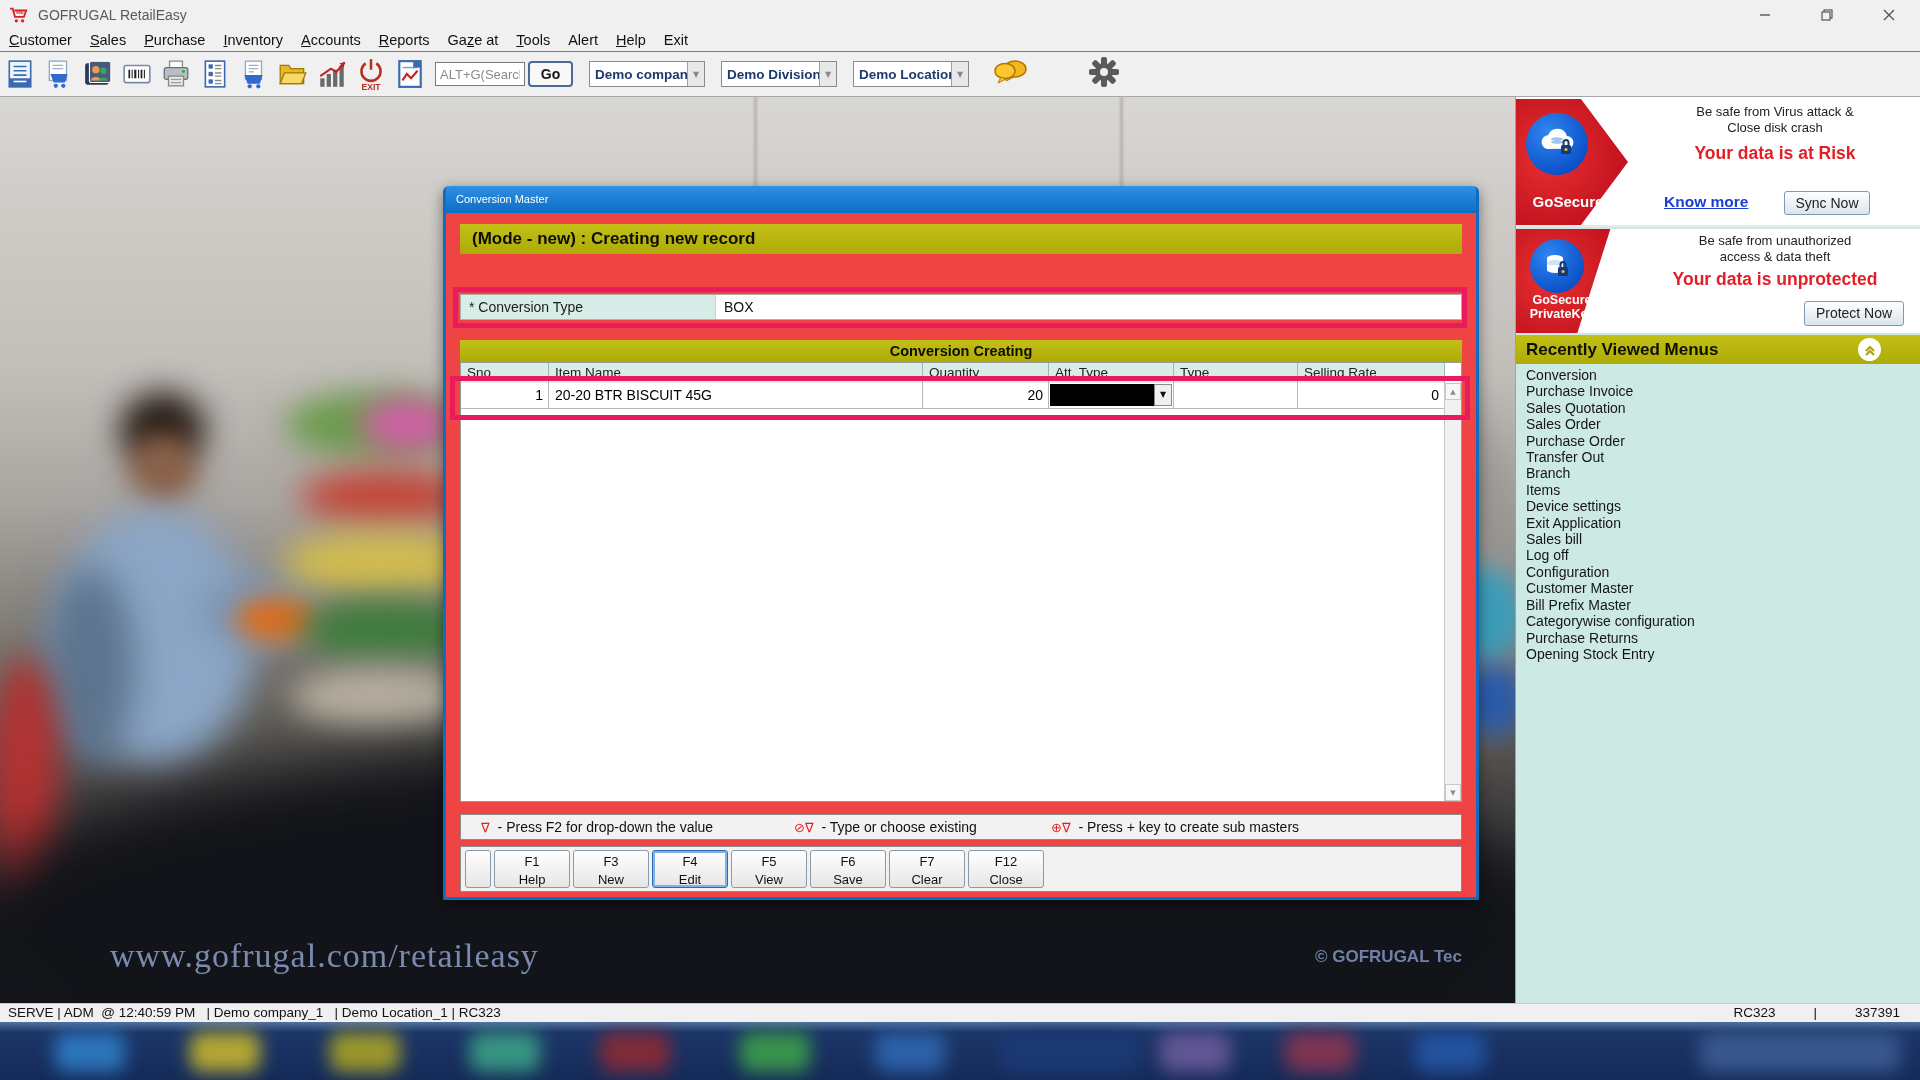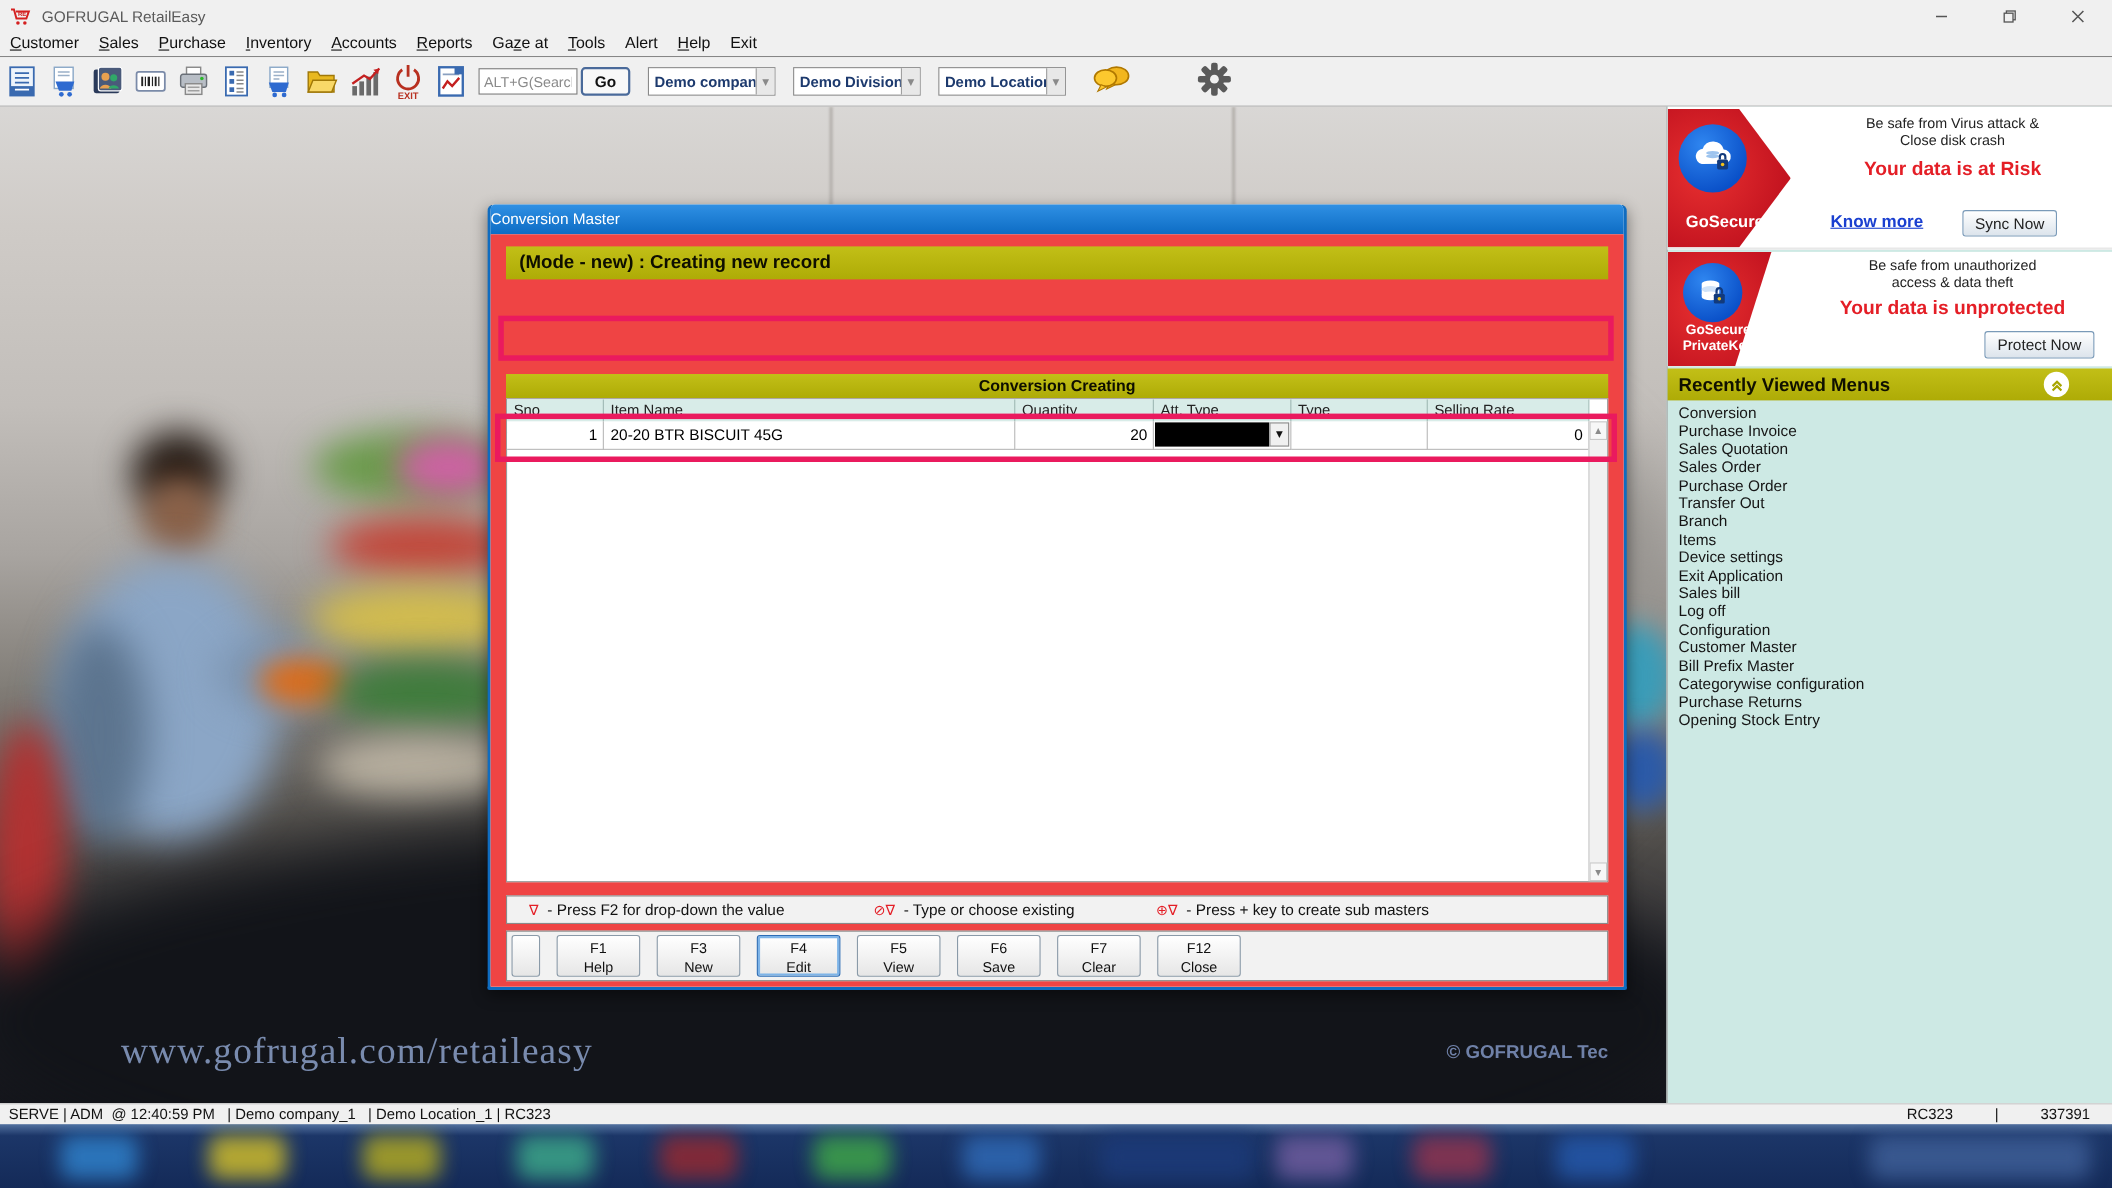--- a/index.html
+++ b/index.html
@@ -31,21 +31,21 @@
   
   .photo { position:absolute; left:0; top:97px; width:1515px; height:906px; overflow:hidden;
     background:linear-gradient(180deg,#d9d7d5 0%,#cfcbc7 12%,#c2beba 30%,#a8a4a0 45%,#827e78 58%,#55524e 72%,#26262c 88%,#15161c 100%); }
   .blob { position:absolute; border-radius:50%; filter:blur(16px); }
   .vline { position:absolute; top:0; width:3px; height:120px; background:#b6b2ae; filter:blur(1px); }
   .watermark { position:absolute; left:110px; top:840px; font-family:"Liberation Serif",serif; font-size:34px; color:#93a9d4; opacity:.8; letter-spacing:1px; }
   .copyright { position:absolute; left:1315px; top:850px; font-size:17px; font-weight:bold; color:#8095c2; opacity:.85; white-space:nowrap; }
 
   
   .dialog { position:absolute; left:443px; top:186px; width:1036px; height:714px; border:3px solid #0f6cc0; border-top:none; border-radius:6px 6px 2px 2px; background:#f4f4f3; box-shadow:0 4px 14px rgba(0,0,0,.45); }
-  .dialog-title { height:27px; background:linear-gradient(180deg,#2f90e4,#0d6cc4); border-radius:4px 4px 0 0; color:#fff; font-size:14px; line-height:27px; }
+  .dialog-title { height:27px; background:linear-gradient(180deg,#2f90e4,#0d6cc4); border-radius:4px 4px 0 0; color:#fff; font-size:11px; line-height:27px; padding-left:10px; }
   .dialog-body { position:relative; width:1030px; height:684px; background:#ef4444; }
 
   .mode-bar { position:absolute; left:14px; top:11px; width:1002px; height:30px; background:linear-gradient(180deg,#c2bf17,#aeab06); color:#0e0e00; font-weight:bold; font-size:17px; line-height:30px; padding-left:12px; }
 
   .field-row { position:absolute; left:14px; width:1002px; display:flex; border:1px solid #b0b0b0; background:#fff; }
   .field-label { width:255px; background:#d8ece8; font-size:14px; color:#1c1c1c; padding-left:8px; border-right:1px solid #c0d4d0; }
   .field-value { flex:1; font-size:14px; color:#111; padding-left:8px; background:#fff; }
   .row-code { top:53px; height:25px; line-height:23px; }
   .row-ctype { top:81px; height:26px; line-height:24px; }
 
@@ -67,21 +67,21 @@
   .black-dd-btn { position:absolute; right:1px; top:1px; width:18px; bottom:2px; background:#f0f0f0; border:1px solid #8a8a8a; font-size:8px; color:#111; display:flex; align-items:center; justify-content:center; font-family:"DejaVu Sans",sans-serif; }
   .vscroll { position:absolute; right:0; top:20px; bottom:0; width:17px; background:#f1f1f1; border-left:1px solid #c8c8c8; }
   .scroll-btn { position:absolute; left:0; width:16px; height:17px; background:#f7f7f7; border:1px solid #c8c8c8; color:#8a8a8a; font-size:7px; display:flex; align-items:center; justify-content:center; font-family:"DejaVu Sans",sans-serif; }
   .scroll-up { top:0; } .scroll-down { bottom:0; }
 
   .hint-bar { position:absolute; left:14px; top:601px; width:1002px; height:26px; background:#f2f2f2; border:1px solid #8a8a8a; }
   .hint-group { position:absolute; top:0; height:24px; line-height:24px; font-size:14px; color:#111; white-space:nowrap; }
   .hint-sym { color:#e41e26; font-family:"DejaVu Sans",sans-serif; font-size:13px; margin-right:4px; }
 
   .fkey-bar { position:absolute; left:14px; top:633px; width:1002px; height:46px; background:#f2f2f2; border:1px solid #8a8a8a; display:flex; align-items:center; }
-  .fkey { width:76px; height:38px; margin-left:15px; background:linear-gradient(180deg,#ffffff,#e6e6e6); border:1px solid #8a9aa8; border-radius:3px; font-size:13px; color:#111; text-align:center; line-height:1.35; padding-top:2px; font-family:"Liberation Sans",sans-serif; }
+  .fkey { width:76px; height:38px; margin-left:3px; background:linear-gradient(180deg,#ffffff,#e6e6e6); border:1px solid #8a9aa8; border-radius:3px; font-size:13px; color:#111; text-align:center; line-height:1.35; padding-top:2px; font-family:"Liberation Sans",sans-serif; }
   .fkey.blank { width:26px; margin-left:4px; }
   .fkey.focused { border:1px solid #2b6cb5; box-shadow:0 0 0 2px #7db4e8 inset; }
 
   
   .sidebar { position:absolute; left:1515px; top:97px; width:405px; height:906px; background:#cde9e4; border-left:1px solid #a0a0a0; }
   .panel { position:absolute; left:0; width:405px; background:#fff; overflow:hidden; }
   .panel1 { top:0; height:130px; border-bottom:2px solid #e8e8e8; }
   .panel2 { top:132px; height:104px; }
   .red-shape1 { position:absolute; left:0; top:2px; width:112px; height:126px; background:radial-gradient(circle at 30% 45%,#e83030,#c41420 70%); clip-path:polygon(0 0,58% 0,100% 50%,58% 100%,0 100%); }
   .red-shape2 { position:absolute; left:0; top:0; width:118px; height:104px; background:radial-gradient(circle at 30% 45%,#e83030,#c41420 70%); clip-path:polygon(0 0,80% 0,52% 100%,0 100%); }
@@ -329,20 +329,24 @@
     </div>
   <div class="watermark">www.gofrugal.com/retaileasy</div>
   <div class="copyright">© GOFRUGAL Tec</div>
 </div>
 
 <div class="dialog">
   <div class="dialog-title">Conversion Master</div>
   <div class="dialog-body">
     <div class="mode-bar">(Mode - new) : Creating new record</div>
 
+    <div class="field-row row-ctype">
+      <div class="field-label">* Conversion Type</div>
+      <div class="field-value">BOX</div>
+    </div>
     <div class="hl hl1"></div>
 
     <div class="details-bar">Conversion Creating</div>
 
     <div class="grid">
       <div class="t-head" id="grid-head">
           <div class="cell c0">Sno</div>
           <div class="cell c1">Item Name</div>
           <div class="cell c2">Quantity</div>
           <div class="cell c3">Att. Type</div>

